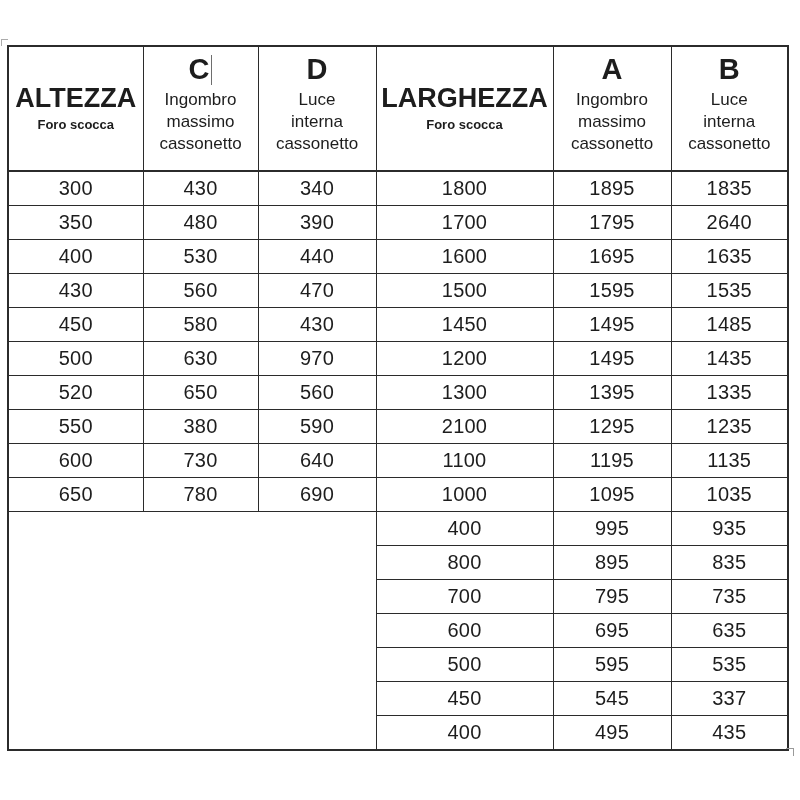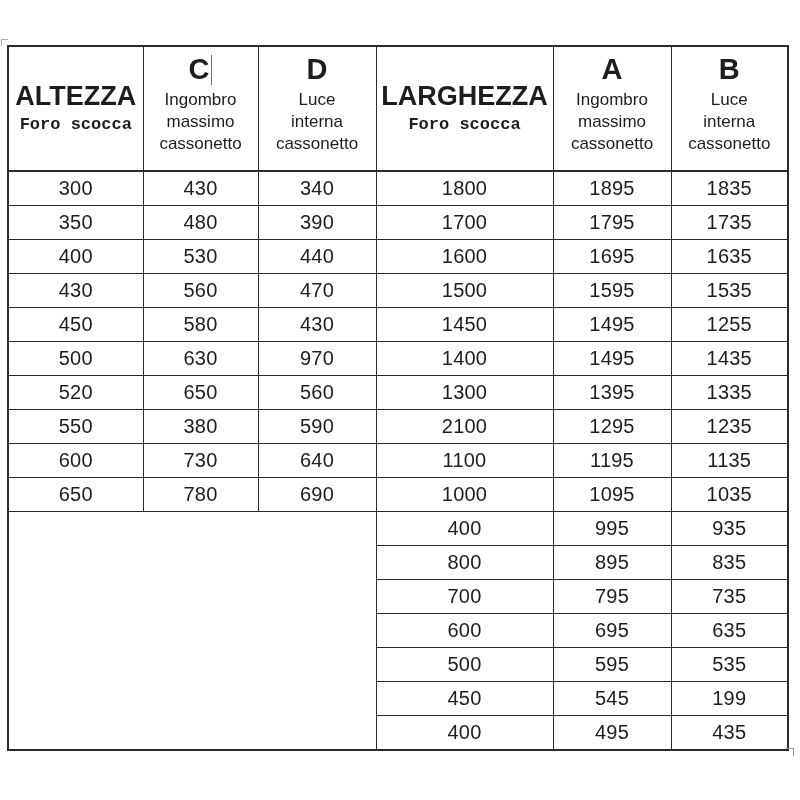--- a/index.html
+++ b/index.html
@@ -46,21 +46,21 @@
   td.blank{ background:var(--bg); }
   .hcell{
     display:flex; flex-direction:column;
     align-items:center; justify-content:center;
     height:100%; line-height:1.2;
   }
   .hcell .title{
     font-size:27px; font-weight:bold; line-height:1.05;
   }
   .hcell .subtitle{
-    font-size:17px; font-weight:bold; margin-top:5px;font-family:Liberation Mono, monospace;
+    font-size:13px; font-weight:bold; margin-top:5px;
   }
   .hcell-letter{
     display:flex; flex-direction:column;
     align-items:center; justify-content:flex-start;
     height:100%; padding-top:7px; box-sizing:border-box;
   }
   .hcell-letter .letter-row{
     display:flex; align-items:center;
   }
   .hcell-letter .letter{
@@ -173,21 +173,21 @@
           <td>1800</td>
           <td>1895</td>
           <td>1835</td>
         </tr>
         <tr>
           <td>350</td>
           <td>480</td>
           <td>390</td>
           <td>1700</td>
           <td>1795</td>
-          <td>1735</td>
+          <td>2640</td>
         </tr>
         <tr>
           <td>400</td>
           <td>530</td>
           <td>440</td>
           <td>1600</td>
           <td>1695</td>
           <td>1635</td>
         </tr>
         <tr>
@@ -197,27 +197,27 @@
           <td>1500</td>
           <td>1595</td>
           <td>1535</td>
         </tr>
         <tr>
           <td>450</td>
           <td>580</td>
           <td>430</td>
           <td>1450</td>
           <td>1495</td>
-          <td>1255</td>
+          <td>1485</td>
         </tr>
         <tr>
           <td>500</td>
           <td>630</td>
           <td>970</td>
-          <td>1400</td>
+          <td>1200</td>
           <td>1495</td>
           <td>1435</td>
         </tr>
         <tr>
           <td>520</td>
           <td>650</td>
           <td>560</td>
           <td>1300</td>
           <td>1395</td>
           <td>1335</td>
@@ -268,21 +268,21 @@
           <td>635</td>
         </tr>
         <tr>
           <td>500</td>
           <td>595</td>
           <td>535</td>
         </tr>
         <tr>
           <td>450</td>
           <td>545</td>
-          <td>199</td>
+          <td>337</td>
         </tr>
         <tr>
           <td>400</td>
           <td>495</td>
           <td>435</td>
         </tr>
       </tbody>
   </table>
 </div>
 

